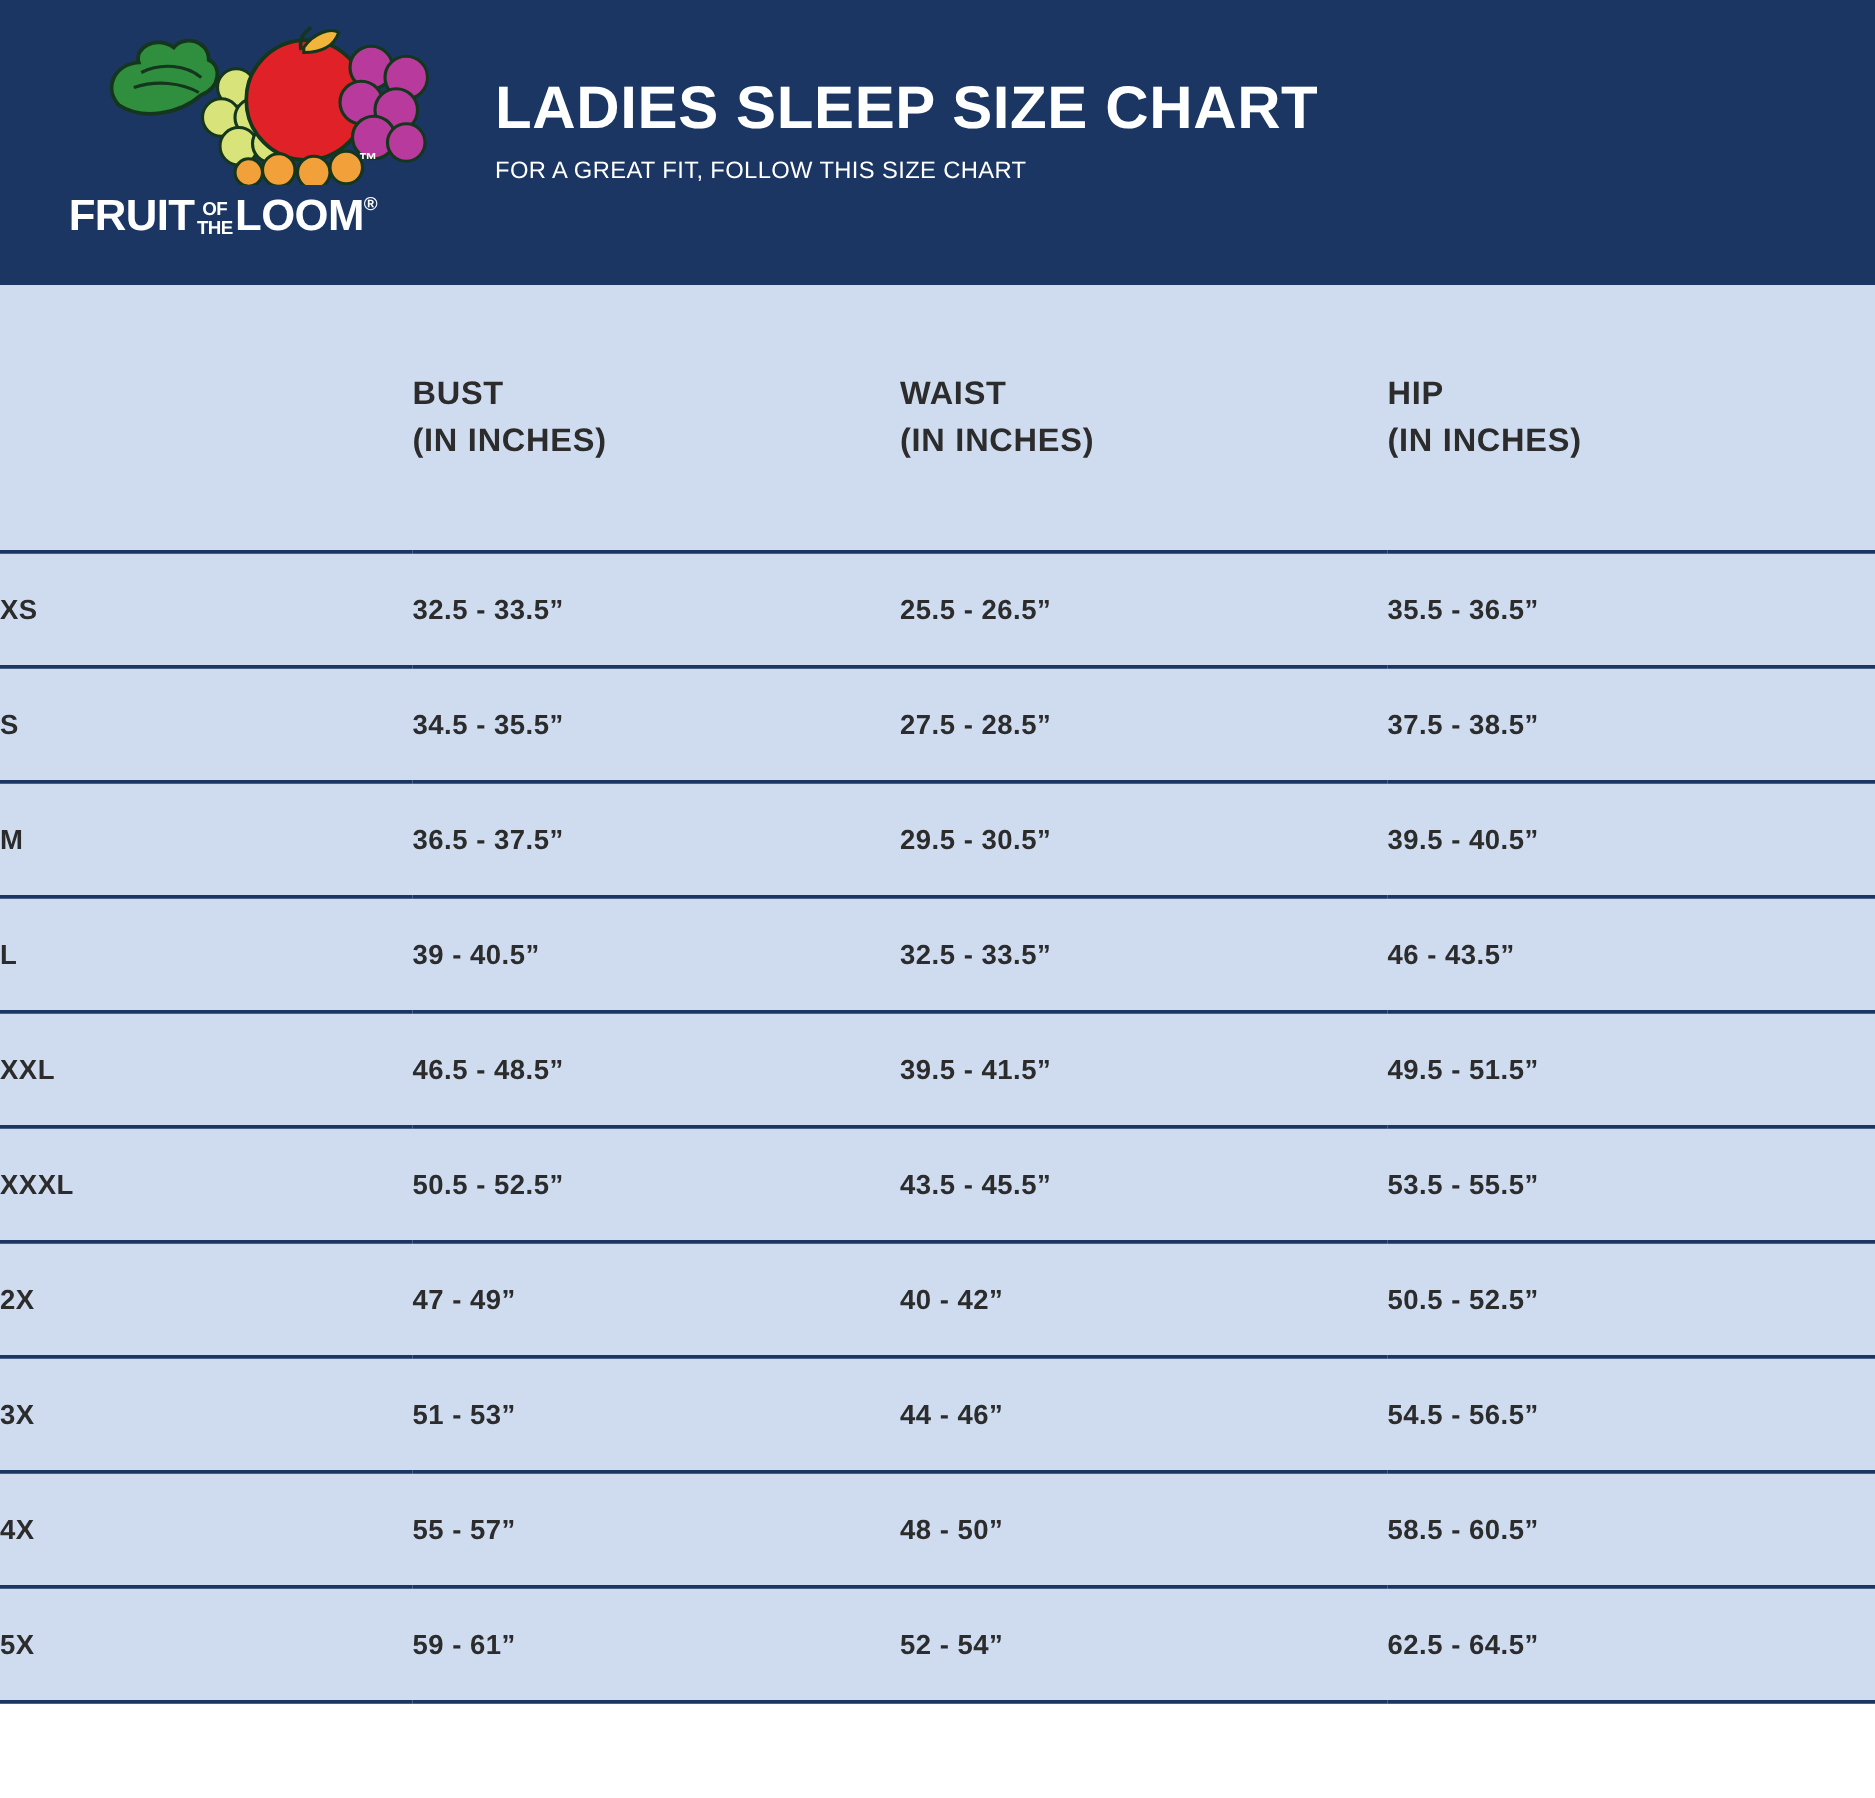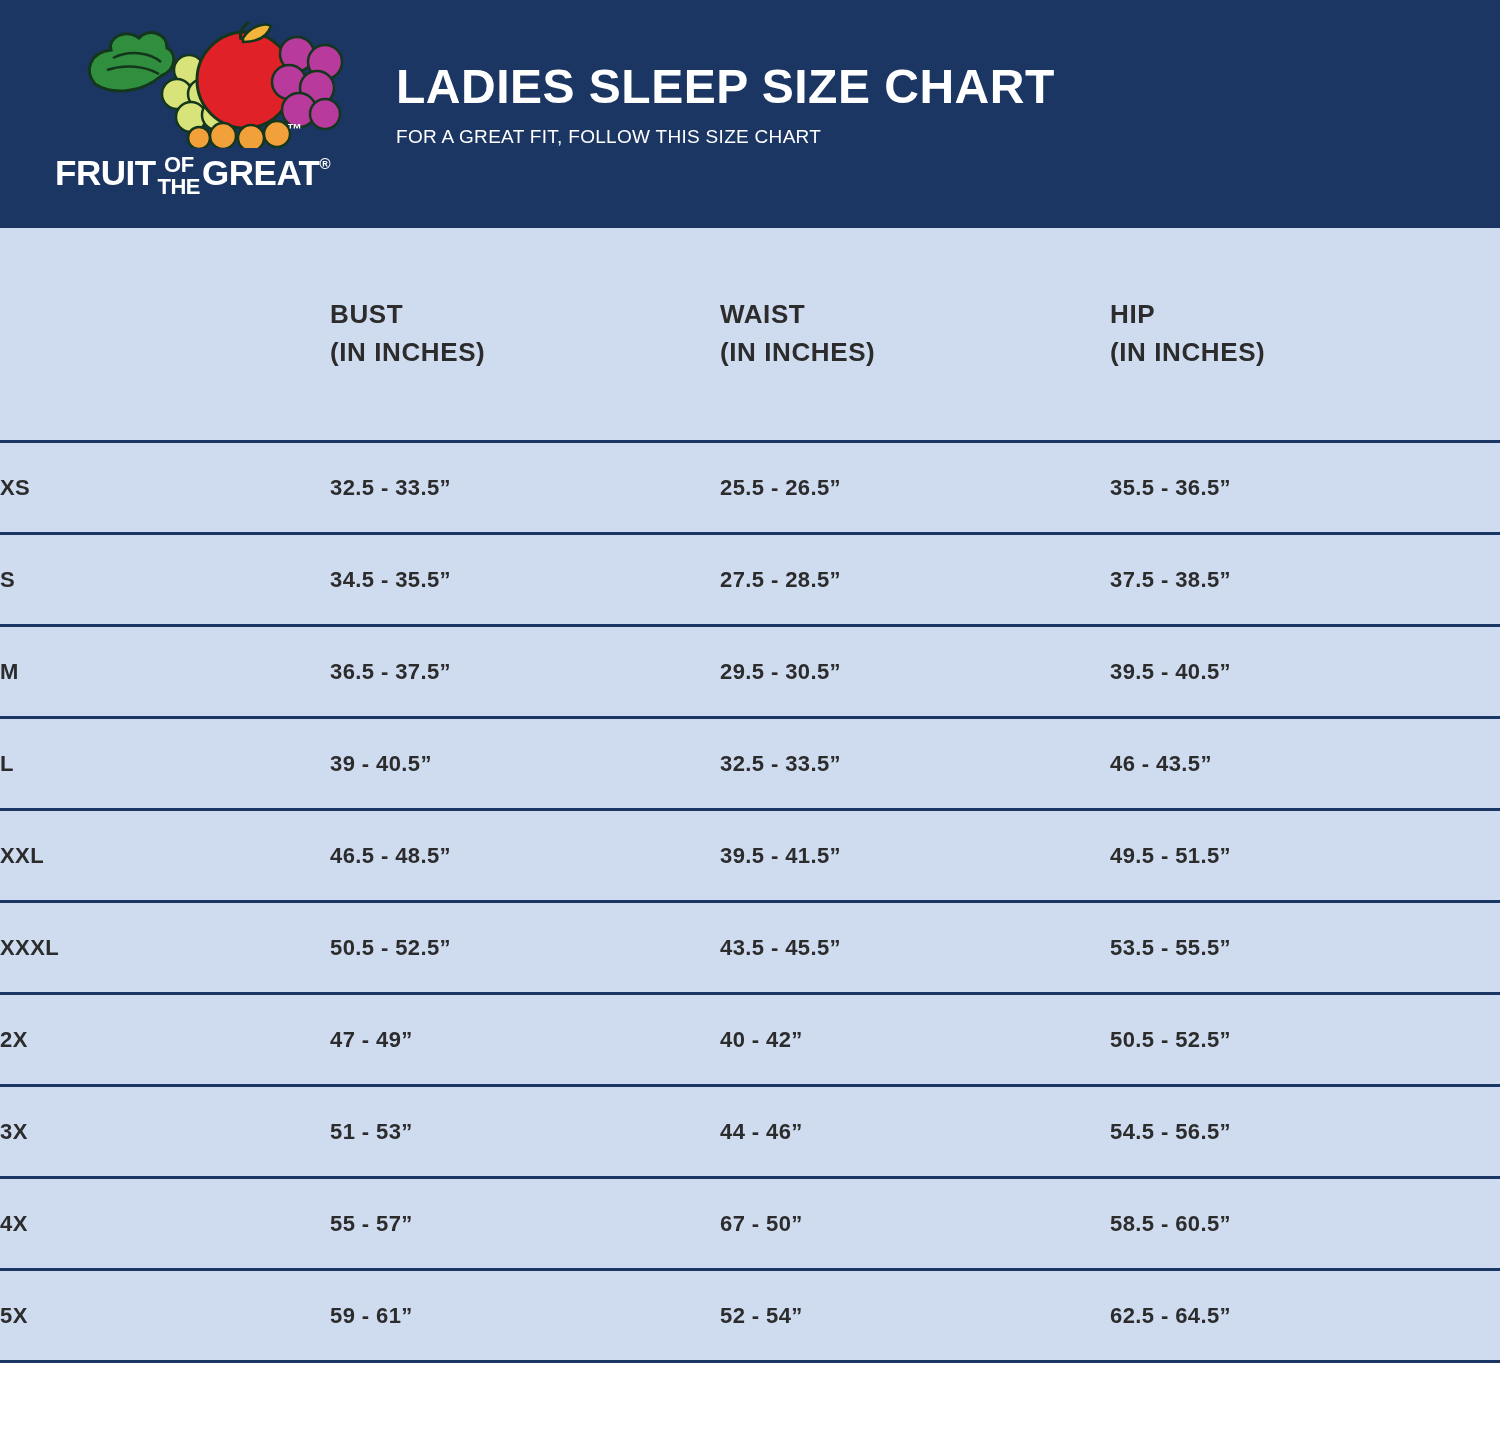--- a/index.html
+++ b/index.html
@@ -50,21 +50,21 @@
     top: 135px;
     width: 310px;
     text-align: left;
     color: #ffffff;
     font-weight: bold;
     font-size: 35px;
     letter-spacing: -0.5px;
     white-space: nowrap;
   }
   .brand-wordmark .small {
-    font-size: 22px;
+    font-size: 15px;
     line-height: 1;
     display: inline-block;
     vertical-align: middle;
     text-align: center;
     margin: 0 2px;
   }
   .brand-wordmark .small span { display: block; }
   .brand-wordmark .reg {
     font-size: 15px;
     vertical-align: 16px;
@@ -197,21 +197,21 @@
 
           <g fill="#f2a03a" stroke="#14361c" stroke-width="2.5">
             <circle cx="150" cy="118" r="13"></circle>
             <circle cx="178" cy="120" r="13"></circle>
             <circle cx="204" cy="116" r="13"></circle>
             <circle cx="126" cy="120" r="11"></circle>
           </g>
         </svg>
       </div>
       <div class="tm">™</div>
-      <div class="brand-wordmark"><span>FRUIT</span><span class="small"><span>OF</span><span>THE</span></span><span>GREAT</span><span class="reg">®</span></div>
+      <div class="brand-wordmark"><span>FRUIT</span><span class="small"><span>OF</span><span>THE</span></span><span>LOOM</span><span class="reg">®</span></div>
     </div>
 
     <div class="header-text">
       <div class="header-title">LADIES SLEEP SIZE CHART</div>
       <div class="header-sub">FOR A GREAT FIT, FOLLOW THIS SIZE CHART</div>
     </div>
   </div>
 
   <div class="table-wrap">
     <table class="size-table">
@@ -283,21 +283,21 @@
         </tr>
         <tr>
           <td class="size-label">3X</td>
           <td class="val">51 - 53”</td>
           <td class="val">44 - 46”</td>
           <td class="val">54.5 - 56.5”</td>
         </tr>
         <tr>
           <td class="size-label">4X</td>
           <td class="val">55 - 57”</td>
-          <td class="val">67 - 50”</td>
+          <td class="val">48 - 50”</td>
           <td class="val">58.5 - 60.5”</td>
         </tr>
         <tr>
           <td class="size-label">5X</td>
           <td class="val">59 - 61”</td>
           <td class="val">52 - 54”</td>
           <td class="val">62.5 - 64.5”</td>
         </tr>
       </tbody>
     </table>

